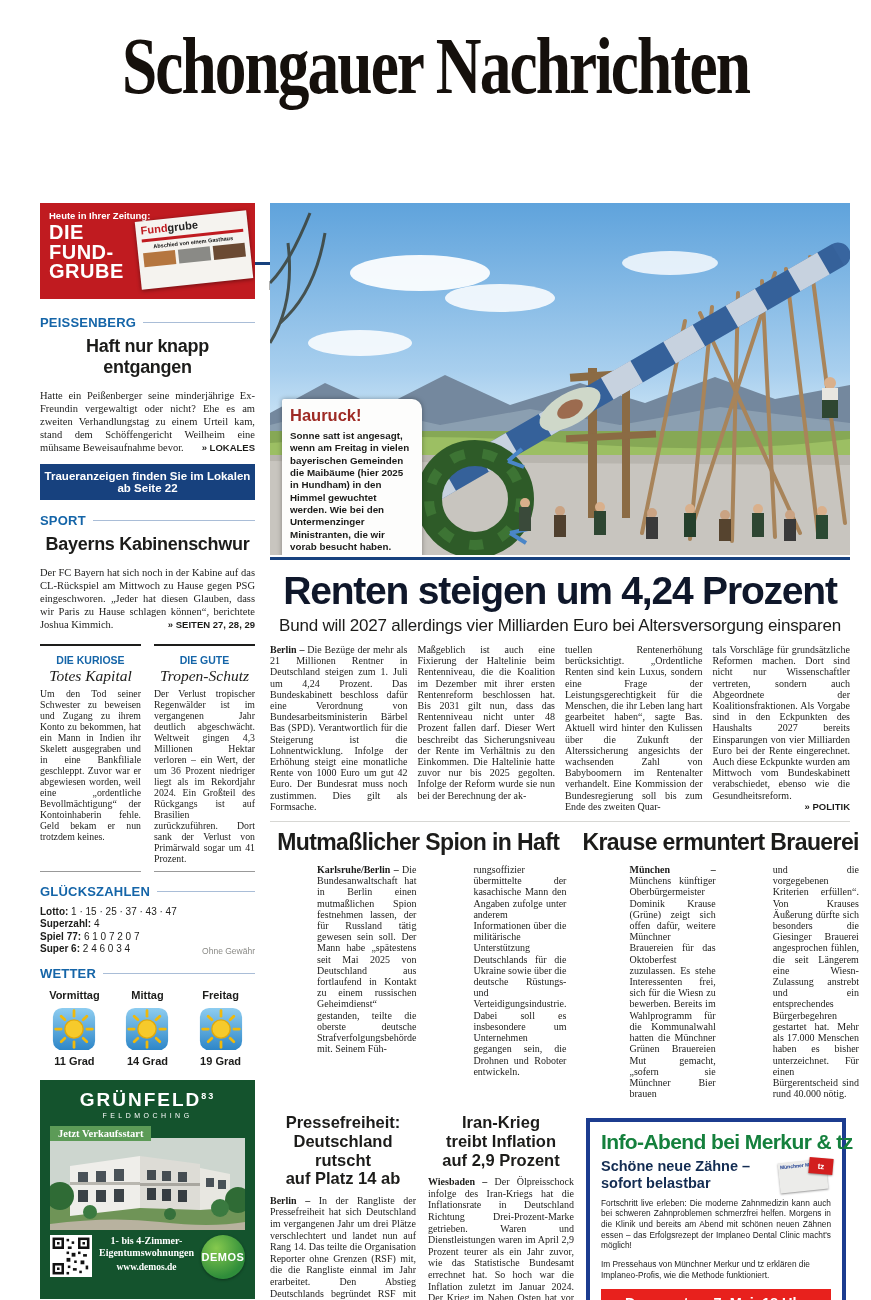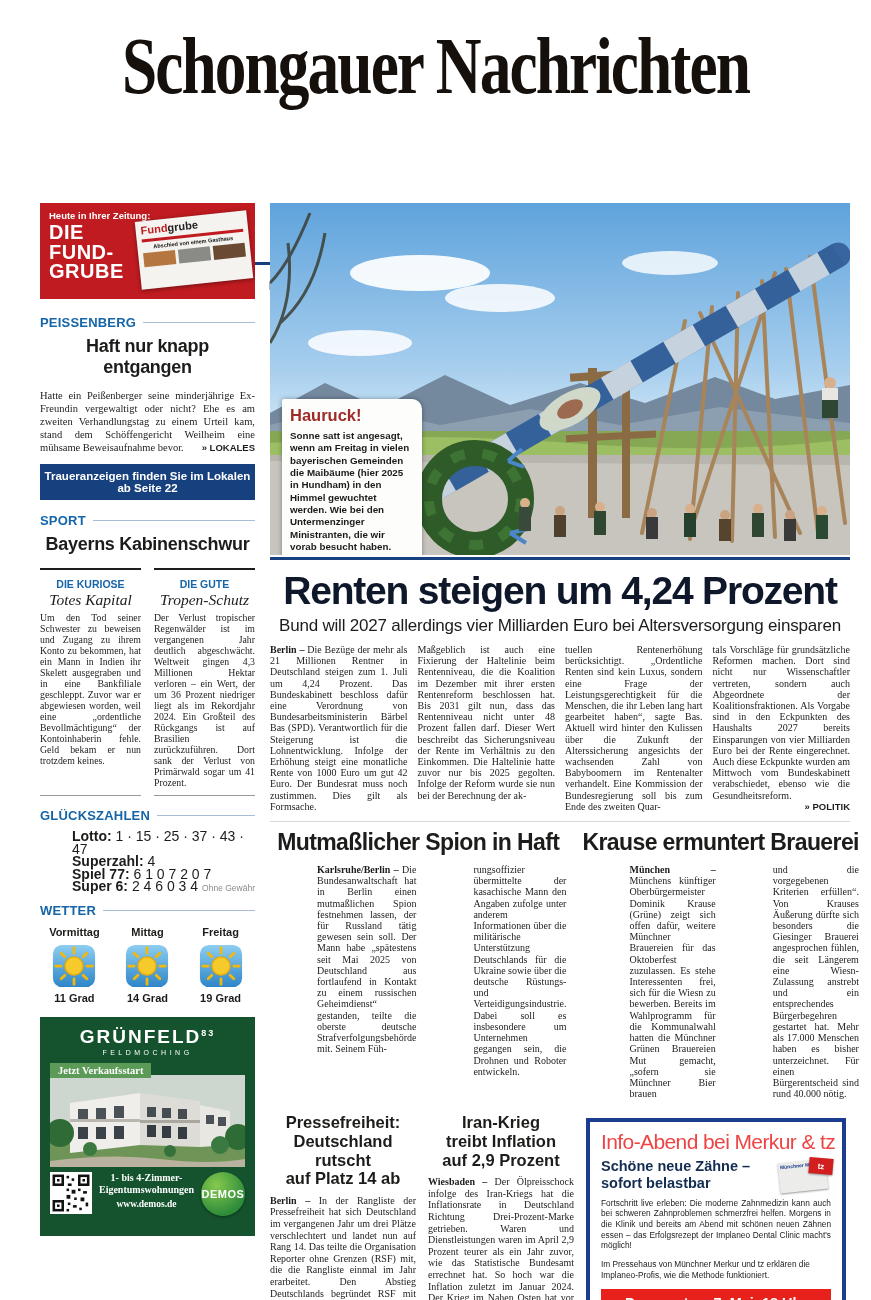--- a/index.html
+++ b/index.html
@@ -46,21 +46,21 @@
     font-size:11.5px;text-align:center;padding:6px 2px;margin-top:7px;}
 
   .duo{display:flex;gap:13px;margin-top:13px;}
   .duo-col{flex:1;border-top:2px solid #1d1d1b;border-bottom:1px solid #999;padding:8px 0 7px;}
   .duo-label{font-family:"Liberation Sans",sans-serif;font-weight:bold;font-size:10.5px;color:#1565a8;text-align:center;}
   .duo-head{font-style:italic;font-size:15.5px;text-align:center;margin:1px 0 3px;}
   .duo-text{font-size:9.8px;line-height:11px;text-align:justify;}
 
   .glk{margin-top:12px;}
   .glk-rows{margin-top:7px;position:relative;}
-  .glk-row{font-family:"Liberation Sans",sans-serif;font-size:14px;line-height:12.5px;margin-left:32px;}
+  .glk-row{font-family:"Liberation Sans",sans-serif;font-size:10px;line-height:12.5px;}
   .glk-row b{font-weight:bold;}
   .glk-note{position:absolute;right:0;bottom:0;font-family:"Liberation Sans",sans-serif;font-size:8.5px;color:#8a8a86;}
 
   .wx{margin-top:10px;}
   .wx-items{display:flex;justify-content:space-between;margin-top:8px;text-align:center;}
   .wx-item{width:32%;}
   .wx-time,.wx-temp{font-family:Liberation Sans, sans-serif;font-weight:bold;font-size:11px;}
   .wx-icon{width:44px;height:44px;margin:6px auto 4px;display:block;}
 
   .gf{margin-top:13px;background:#14532d;color:#fff;height:201px;padding:9px 10px;position:relative;}
@@ -109,21 +109,21 @@
 
   .bottom{display:flex;gap:12px;margin-top:12px;}
   .b-col{width:146px;flex:none;}
   .b-head{font-family:"Liberation Sans",sans-serif;font-weight:bold;font-size:16.5px;line-height:1.13;
     text-align:center;white-space:pre-line;margin:2px 0 7px;}
   .b-text{font-size:10px;line-height:11.6px;text-align:justify;margin:0;}
   .b-text .dl{font-weight:bold;}
 
   .ad{width:230px;flex:none;border:4px solid #1c3c8f;padding:8px 11px 9px;margin-top:7px;height:228px;
     font-family:"Liberation Sans",sans-serif;position:relative;background:#fff;}
-  .ad-title{color:#ef4444;font-weight:normal;font-size:21px;letter-spacing:-.6px;text-align:right;white-space:nowrap;}
+  .ad-title{color:#15803d;font-weight:bold;font-size:21px;letter-spacing:-.6px;text-align:right;white-space:nowrap;}
   .ad-sub{color:#132c52;font-weight:bold;font-size:14.5px;line-height:1.12;margin-top:4px;white-space:pre-line;}
   .ad-thumb{position:absolute;right:9px;top:36px;width:54px;height:32px;}
   .ad-thumb .card{position:absolute;box-shadow:0 1px 2px rgba(0,0,0,.4);font-weight:bold;}
   .ad-thumb .c1{left:0;top:3px;width:44px;height:26px;background:#ececea;transform:rotate(-6deg);
     font-size:5px;color:#1c3c8f;padding:2px;line-height:1.1;}
   .ad-thumb .c2{right:0;top:0;width:24px;height:16px;background:#d21e1e;color:#fff;transform:rotate(5deg);
     font-size:8px;display:flex;align-items:center;justify-content:center;}
   .ad-body{font-size:8.3px;line-height:1.28;margin-top:7px;text-align:justify;color:#222;}
   .ad-body2{font-size:8.3px;line-height:1.28;margin-top:5px;color:#222;}
   .ad-red{background:#e8211d;color:#fff;text-align:center;font-weight:bold;font-size:14.5px;line-height:1.22;
@@ -175,20 +175,21 @@
     <h2 class="side-head">Haft nur knapp entgangen</h2>
     <p class="side-text"><span>Hatte ein Peißenberger seine minderjährige Ex-Freundin vergewaltigt oder nicht? Ehe es am zweiten Verhandlungstag zu einem Urteil kam, stand dem Schöffengericht Weilheim eine mühsame Beweisaufnahme bevor.</span><span class="side-ref">» LOKALES</span></p>
 
     <div class="banner">Traueranzeigen finden Sie im Lokalen ab Seite 22</div>
 
     <div class="sec-row" style="margin-top:13px;">
       <span class="sec-label">SPORT</span>
       <span class="sec-rule"></span>
     </div>
     <h2 class="side-head">Bayerns Kabinenschwur</h2>
+    <p class="side-text"><span>Der FC Bayern hat sich noch in der Kabine auf das CL-Rückspiel am Mittwoch zu Hause gegen PSG eingeschworen. „Jeder hat diesen Glauben, dass wir Paris zu Hause schlagen können“, berichtete Joshua Kimmich.</span><span class="side-ref">» SEITEN 27, 28, 29</span></p>
 
     <div class="duo">
       <div class="duo-col">
         <div class="duo-label">DIE KURIOSE</div>
         <div class="duo-head">Totes Kapital</div>
         <p class="duo-text" style="margin:0">Um den Tod seiner Schwester zu beweisen und Zugang zu ihrem Konto zu bekommen, hat ein Mann in Indien ihr Skelett ausgegraben und in eine Bankfiliale geschleppt. Zuvor war er abgewiesen worden, weil eine „ordentliche Bevollmächtigung“ der Kontoinhaberin fehle. Geld bekam er nun trotzdem keines.</p>
       </div>
       <div class="duo-col">
         <div class="duo-label">DIE GUTE</div>
         <div class="duo-head">Tropen-Schutz</div>

